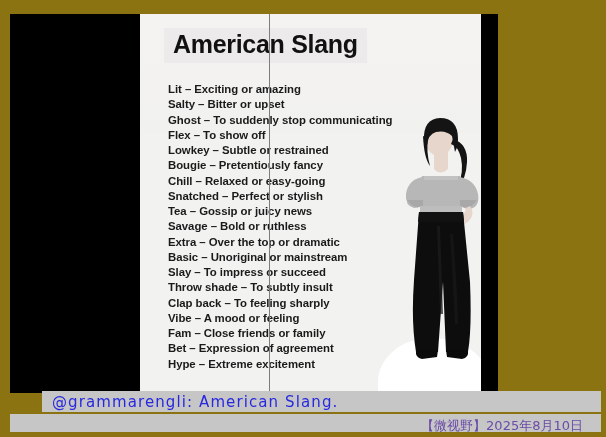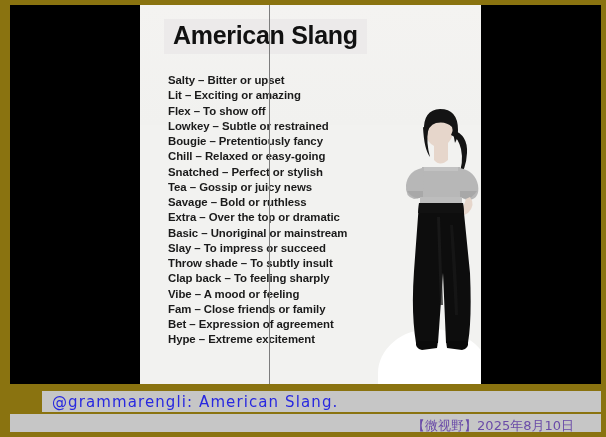--- a/index.html
+++ b/index.html
@@ -22,22 +22,22 @@
     box-sizing: border-box;
     background: #8a7310;
     border: 5px solid #8a7310;
     overflow: hidden;
   }
 
   
   #post-area {
     position: absolute;
     left: 5px;
-    top: 0;
-    width: 596px;
+    top: 9px;
+    width: 488px;
     height: 379px;
     background: #000000;
     overflow: hidden;
   }
 
   
   #card {
     position: absolute;
     left: 130px;
     top: 0px;
@@ -168,21 +168,21 @@
     width: 596px;
     height: 23px;
     background: #c6c6c6;
     display: flex;
     align-items: center;
     justify-content: flex-end;
   }
   #watermark-text {
     font-size: 13px;
     color: #6a4ba8;
-    padding-right: 32px;
+    padding-right: 23px;
     white-space: nowrap;
     font-family: "DejaVu Sans", sans-serif;
   }
 </style>
 </head>
 <body>
 
 <div id="frame">
 
   <div id="post-area">
@@ -191,22 +191,23 @@
     <div class="side-black" id="side-right"></div>
 
     <div id="card">
       <div id="card-sheen"></div>
 
       <div id="title-wrap">
         <span id="title">American Slang</span>
       </div>
 
       <div id="list">
+        <div class="slang-line">Lit – Exciting or amazing</div>
         <div class="slang-line">Salty – Bitter or upset</div>
-        <div class="slang-line">Lit – Exciting or amazing</div>
+        <div class="slang-line">Ghost – To suddenly stop communicating</div>
         <div class="slang-line">Flex – To show off</div>
         <div class="slang-line">Lowkey – Subtle or restrained</div>
         <div class="slang-line">Bougie – Pretentiously fancy</div>
         <div class="slang-line">Chill – Relaxed or easy-going</div>
         <div class="slang-line">Snatched – Perfect or stylish</div>
         <div class="slang-line">Tea – Gossip or juicy news</div>
         <div class="slang-line">Savage – Bold or ruthless</div>
         <div class="slang-line">Extra – Over the top or dramatic</div>
         <div class="slang-line">Basic – Unoriginal or mainstream</div>
         <div class="slang-line">Slay – To impress or succeed</div>

